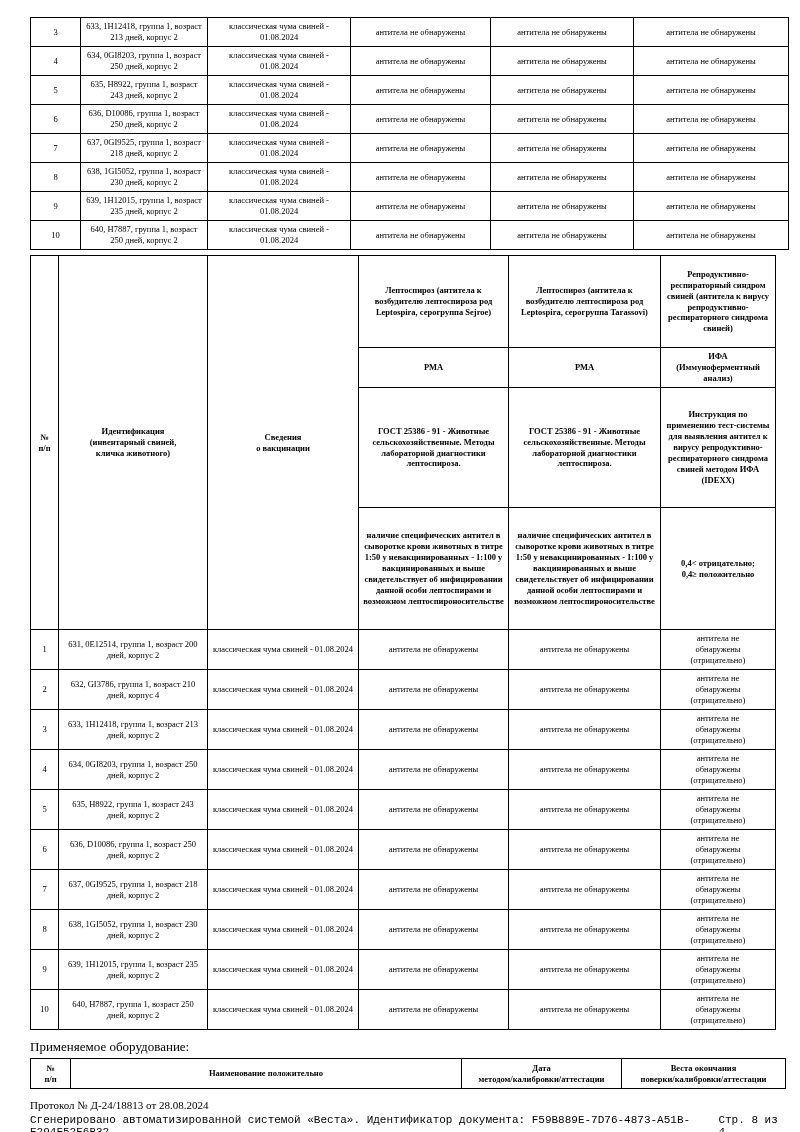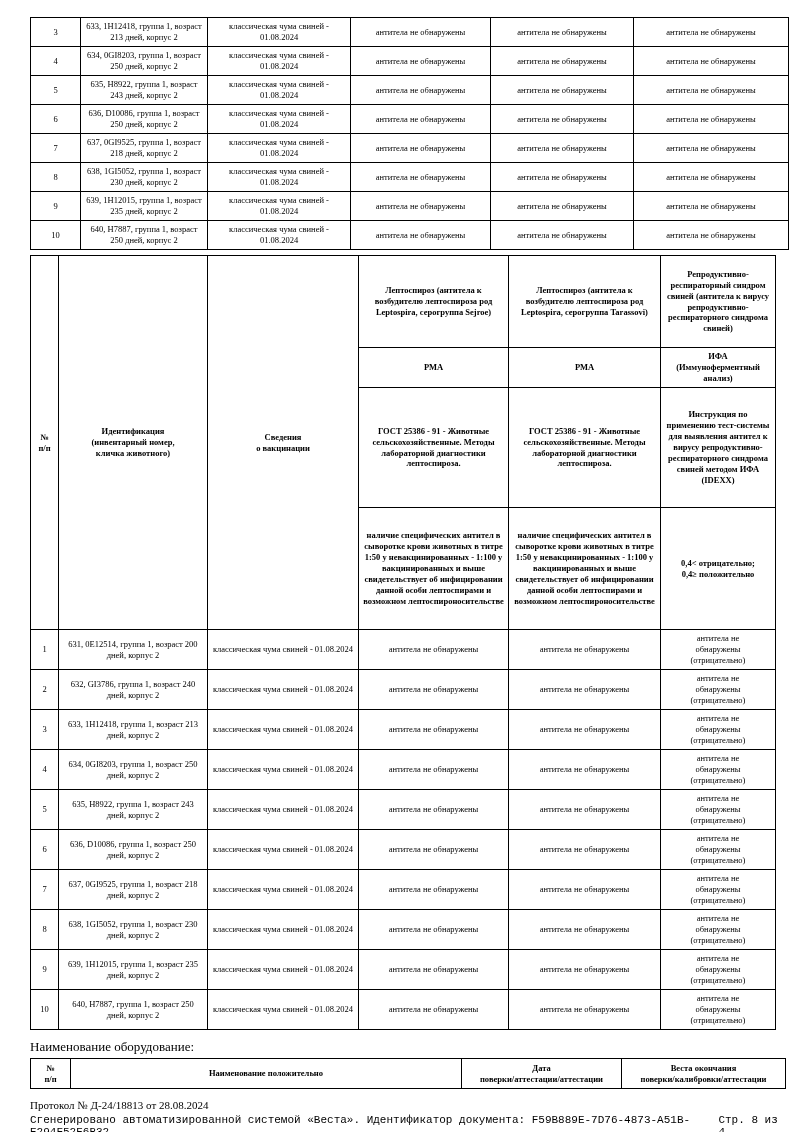--- a/index.html
+++ b/index.html
@@ -135,21 +135,21 @@
         <col style="width:151px">
       <col style="width:150px">
         <col style="width:152px">
         <col style="width:115px">
     </colgroup>
     <thead>
       <tr class="h1">
         <td rowspan="4">№
 п/п</td>
         <td rowspan="4">Идентификация
-(инвентарный номер,
+(инвентарный свиней,
 кличка животного)</td>
         <td rowspan="4">Сведения
 о вакцинации</td>
         <td>Лептоспироз (антитела к возбудителю лептоспироза род Leptospira, серогруппа Sejroe)</td>
         <td>Лептоспироз (антитела к возбудителю лептоспироза род Leptospira, серогруппа Tarassovi)</td>
         <td>Репродуктивно-респираторный синдром свиней (антитела к вирусу репродуктивно-респираторного синдрома свиней)</td>
       </tr>
       <tr class="h2">
         <td>РМА</td>
         <td>РМА</td>
@@ -174,21 +174,21 @@
           <td>631, 0E12514, группа 1, возраст 200 дней, корпус 2</td>
           <td>классическая чума свиней - 01.08.2024</td>
           <td>антитела не обнаружены</td>
           <td>антитела не обнаружены</td>
           <td>антитела не
 обнаружены
 (отрицательно)</td>
         </tr>
         <tr>
           <td>2</td>
-          <td>632, GI3786, группа 1, возраст 240 дней, корпус 2</td>
+          <td>632, GI3786, группа 1, возраст 210 дней, корпус 4</td>
           <td>классическая чума свиней - 01.08.2024</td>
           <td>антитела не обнаружены</td>
           <td>антитела не обнаружены</td>
           <td>антитела не
 обнаружены
 (отрицательно)</td>
         </tr>
         <tr>
           <td>3</td>
           <td>633, 1H12418, группа 1, возраст 213 дней, корпус 2</td>
@@ -265,35 +265,35 @@
           <td>классическая чума свиней - 01.08.2024</td>
           <td>антитела не обнаружены</td>
           <td>антитела не обнаружены</td>
           <td>антитела не
 обнаружены
 (отрицательно)</td>
         </tr>
       </tbody>
   </table>
 
-  <div class="equip-title">Наименование оборудование:</div>
+  <div class="equip-title">Применяемое оборудование:</div>
   <table class="equip">
     <colgroup>
       <col style="width:40px">
         <col style="width:391px">
         <col style="width:160px">
         <col style="width:164px">
     </colgroup>
     <tbody>
       <tr>
         <td>№
 п/п</td>
         <td>Наименование положительно</td>
         <td>Дата
-поверки/аттестации/аттестации</td>
+методом/калибровки/аттестации</td>
         <td>Веста окончания
 поверки/калибровки/аттестации</td>
       </tr>
     </tbody>
   </table>
 
   <div class="footer">
     <div class="line1">Протокол № Д-24/18813 от 28.08.2024</div>
     <div class="line2">
       <span>Сгенерировано автоматизированной системой «Веста». Идентификатор документа: F59B889E-7D76-4873-A51B-E294F52E6B32</span>

